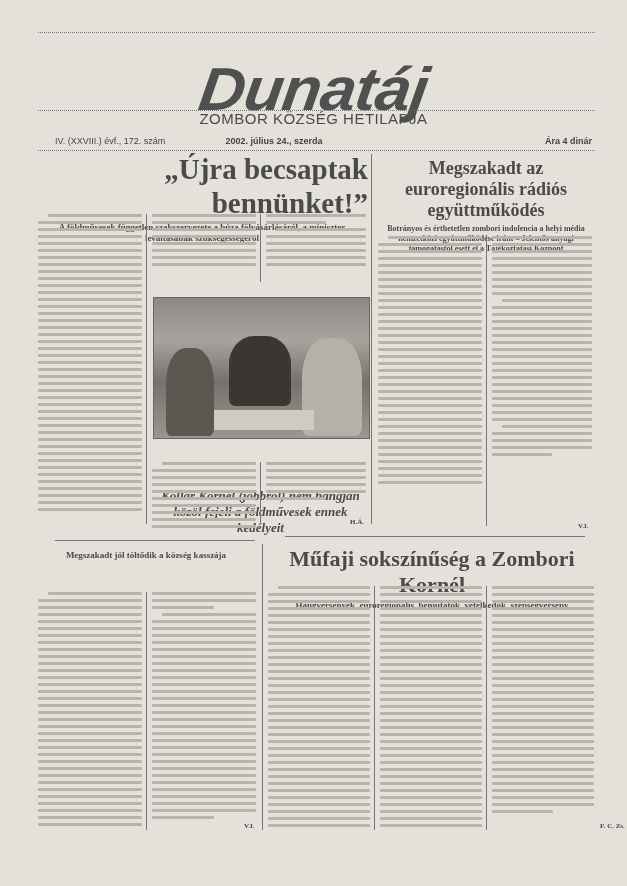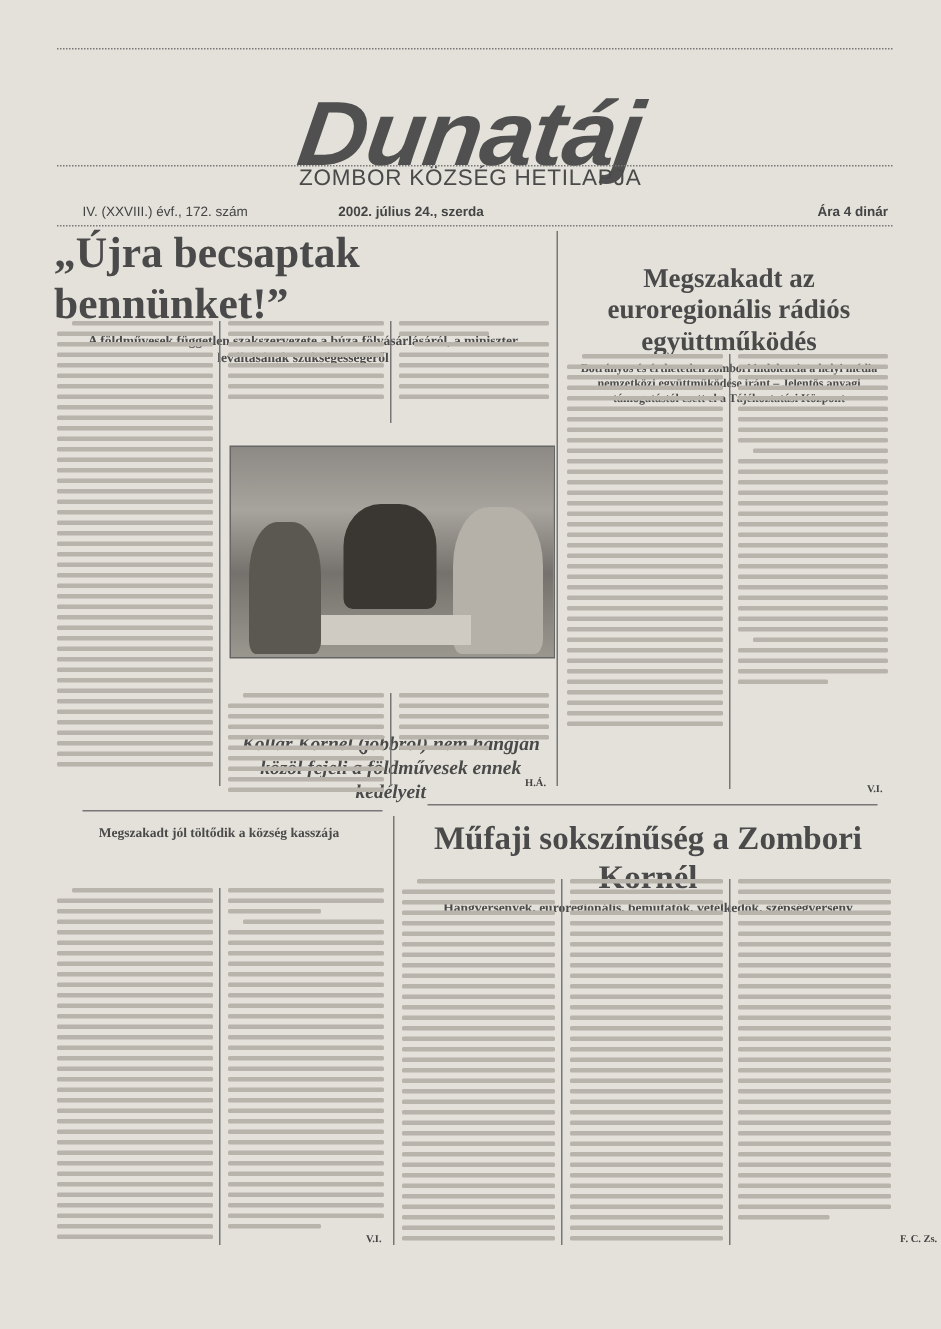--- a/index.html
+++ b/index.html
@@ -30,21 +30,21 @@
 <div class="rule" style="left:38px;width:557px;top:110px;"></div>
 <div class="abs subtitle">ZOMBOR KÖZSÉG HETILAPJA</div>
 <div class="abs info" style="left:42px;margin-left:13px;">IV. (XXVIII.) évf., 172. szám</div>
 <div class="abs info" style="left:0;width:548px;text-align:center;font-weight:bold;">2002. július 24., szerda</div>
 <div class="abs info" style="right:35px;font-weight:bold;">Ára 4 dinár</div>
 <div class="rule" style="left:38px;width:557px;top:150px;"></div>
 
 <div class="vrule" style="left:371px;top:154px;height:370px;"></div>
 
 <div class="abs" style="left:36px;top:152px;width:332px;">
-  <h1 style="font-size:29px;text-align:left;line-height:34px;">„Újra becsaptak bennünket!”</h1>
+  <h1 style="font-size:29px;text-align:right;line-height:34px;">„Újra becsaptak bennünket!”</h1>
   <div class="deck" style="margin-top:2px;">A földművesek független szakszervezete a búza fölvásárlásáról, a miniszter leváltásának szükségességéről</div>
 </div>
 <div class="col" style="left:38px;top:214px;width:104px;">
   <div class="line ind"></div>
     <div class="line"></div>
     <div class="line"></div>
     <div class="line"></div>
     <div class="line"></div>
     <div class="line"></div>
     <div class="line"></div>
@@ -134,21 +134,21 @@
     <div class="line"></div>
     <div class="line"></div>
     <div class="line"></div>
     <div class="line short"></div>
 </div>
 <div class="sig" style="left:350px;top:518px;">H.Á.</div>
 <div class="solid" style="left:55px;width:200px;top:540px;"></div>
 <div class="solid" style="left:285px;width:300px;top:536px;"></div>
 
 <div class="abs" style="left:376px;top:158px;width:220px;">
-  <h2 style="font-size:18px;text-align:center;line-height:21px;margin-top:17px;">Megszakadt az euroregionális rádiós együttműködés</h2>
+  <h2 style="font-size:18px;text-align:center;line-height:21px;">Megszakadt az euroregionális rádiós együttműködés</h2>
   <div class="deck" style="margin-top:3px;font-size:8px;line-height:10px;">Botrányos és érthetetlen zombori indolencia a helyi média nemzetközi együttműködése iránt – Jelentős anyagi támogatástól esett el a Tájékoztatási Központ</div>
 </div>
 <div class="col" style="left:378px;top:236px;width:104px;">
   <div class="line ind"></div>
     <div class="line"></div>
     <div class="line"></div>
     <div class="line"></div>
     <div class="line"></div>
     <div class="line"></div>
     <div class="line"></div>

